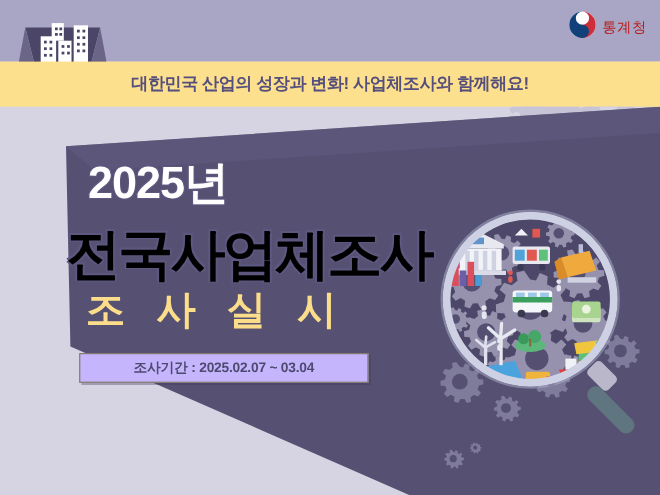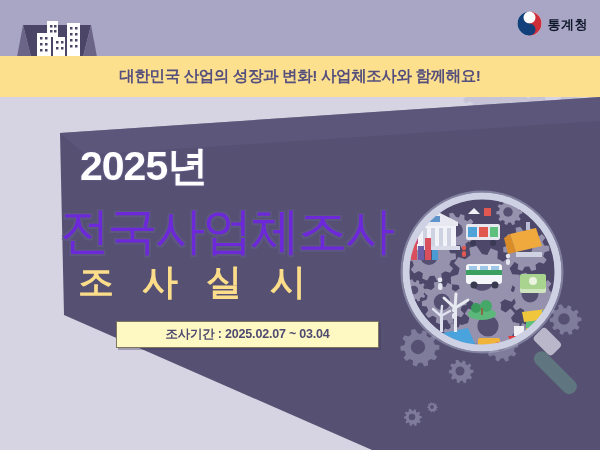--- a/index.html
+++ b/index.html
@@ -31,21 +31,21 @@
   
   .plaque{
     position:absolute;left:17px;top:11px;width:80px;height:47px;
   }
   
   .logo{
     position:absolute;right:12px;top:12px;height:26px;
     display:flex;align-items:center;gap:6px;
   }
   .logo-text{
-    font-size:13px;font-weight:bold;color:#0f172a;letter-spacing:0.5px;
+    font-size:13px;font-weight:normal;color:#b91c1c;letter-spacing:0.5px;
   }
   
   .bg-gears{position:absolute;left:0;top:97px;width:600px;height:353px;}
   
   .wedge{
     position:absolute;left:0;top:97px;width:600px;height:353px;
   }
   
   .magnifier{
     position:absolute;left:396px;top:186px;width:204px;height:230px;
@@ -54,39 +54,38 @@
   .headline{
     position:absolute;left:62px;top:128px;width:420px;
   }
   .line-year{
     font-size:41px;font-weight:bold;color:#ffffff;
     letter-spacing:-1px;line-height:1;margin:18px;
     text-shadow:-1px -1px 0 #5d5880, 1px -1px 0 #5d5880,
                 -1px 1px 0 #5d5880, 1px 1px 0 #5d5880;
   }
   .line-main{
-    font-size:50px;font-weight:normal;color:#6d28d9;
+    font-size:50px;font-weight:bold;color:#000000;
     letter-spacing:-2.5px;line-height:1.05;margin:4px 0 0 -2px;
     text-shadow:-1.5px -1.5px 0 #5d5880, 1.5px -1.5px 0 #5d5880,
                 -1.5px 1.5px 0 #5d5880, 1.5px 1.5px 0 #5d5880;
   }
   .line-sub{
     font-size:36px;font-weight:bold;color:#fcdd8a;
     letter-spacing:9px;line-height:1.1;margin:4px 0 0 16px;
   }
   
   .date-badge{
     position:absolute;left:72px;top:321px;
     width:261px;height:25px;
-    background:#fef9c3;border:1px solid #7d7560;
+    background:#c4b5fd;border:1px solid #7d7560;
     display:flex;align-items:center;justify-content:center;
     font-size:12.5px;font-weight:bold;color:#4e4a70;
     letter-spacing:-0.2px;white-space:nowrap;
     box-shadow:2px 2px 0 rgba(60,55,90,0.35);
-    margin-left:44px;
   }
 </style>
 </head>
 <body>
 
 <div id="poster">
 
   <div class="top-strip"></div>
 
   <div class="plaque">

